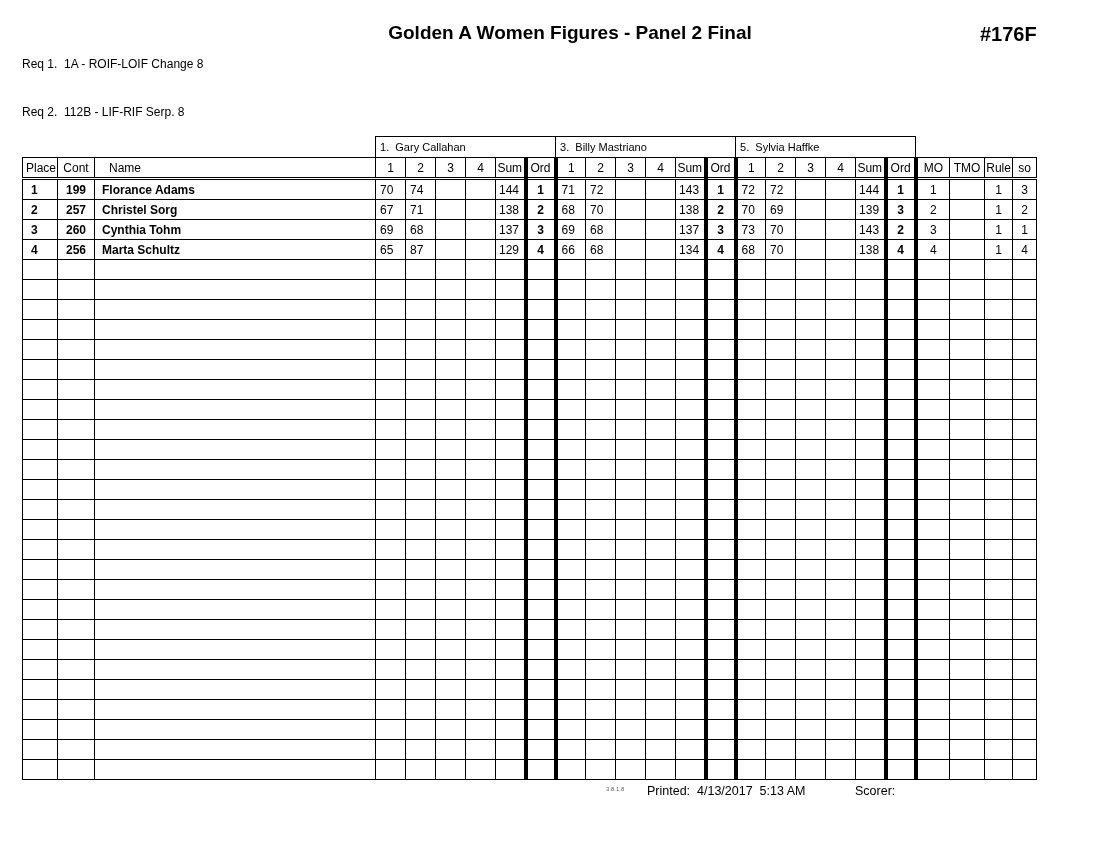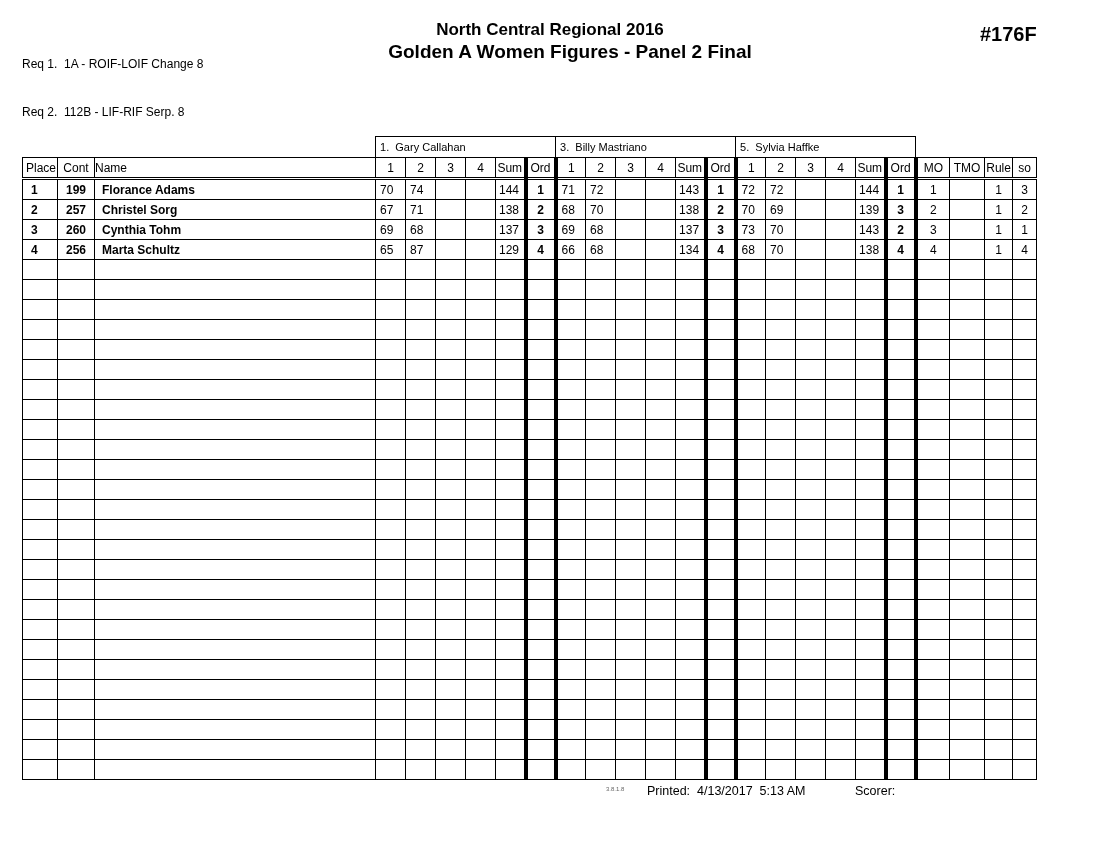--- a/index.html
+++ b/index.html
@@ -31,21 +31,21 @@
     font-size:12px; line-height:14px;
     padding:0 1px; height:19px;
     overflow:hidden; white-space:nowrap;
     text-align:center; vertical-align:middle;
   }
   tr.judge-row td { height:20px; }
   td.corner { border:none; }
   td.judge  { font-size:11px; text-align:left; padding-left:4px; white-space:pre; }
   tr.header-row td { border-bottom:3px double #000; }
   td.h-place { text-align:center; padding-left:3px; }
-  td.h-name  { text-align:left; padding-left:0; }
+  td.h-name  { text-align:left; padding-left:14px; }
   td.thick { border-left:4px solid #000; border-right:4px solid #000; }
   td.place { text-align:left; padding-left:8px; font-weight:bold; }
   td.cont  { font-weight:bold; }
   td.name  { text-align:left; padding-left:7px; font-weight:bold; }
   td.score { text-align:left; padding-left:4px; }
   td.sum   { text-align:left; padding-left:3px; }
   td.ord   { font-weight:bold; }
 
   
   #footer-version { left:606px; top:786px; font-size:6px; color:#666; }
@@ -54,21 +54,20 @@
 </style>
 </head>
 <body>
 
 <div class="abs" id="req-block">
   <div>Req 1.  1A - ROIF-LOIF Change 8</div>
   <div>Req 2.  112B - LIF-RIF Serp. 8</div>
 </div>
 
 <div class="abs" id="report-header">
-  <div class="title">North Central Regional 2016</div>
   <div class="event">Golden A Women Figures - Panel 2 Final</div>
 </div>
 
 <div class="abs" id="event-number">#176F</div>
 
 <div class="abs" id="table-wrap">
   <table>
     <colgroup id="cols">
         <col style="width: 35px;">
         <col style="width: 37px;">

